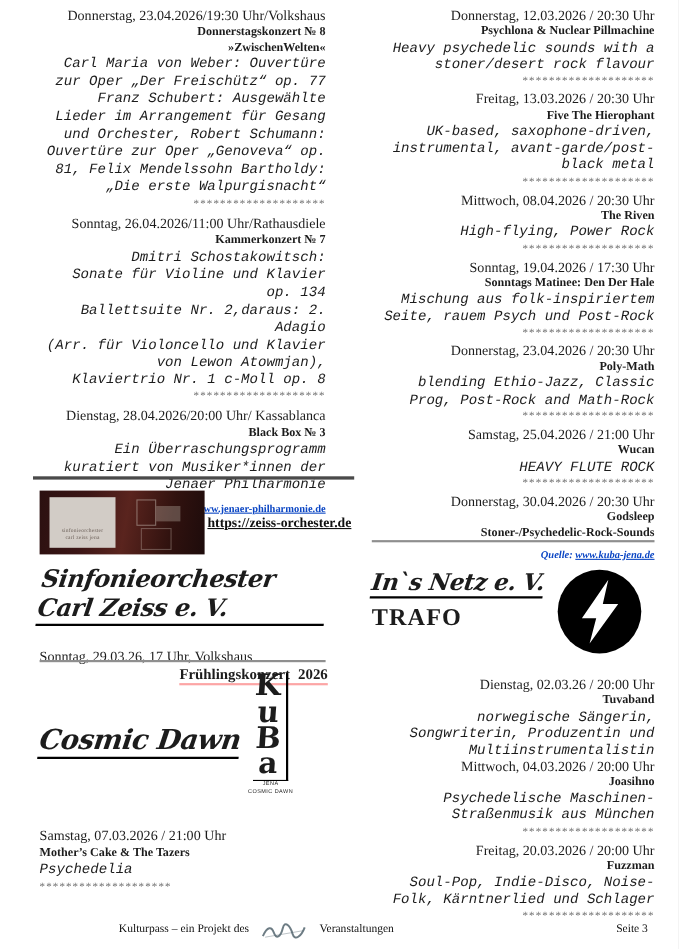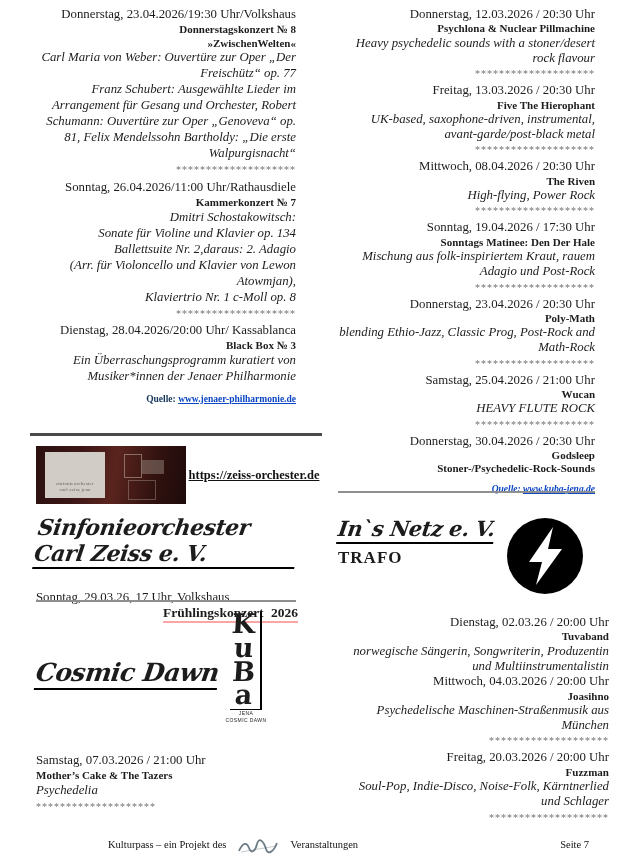--- a/index.html
+++ b/index.html
@@ -8,21 +8,21 @@
     background:#ffffff; overflow:hidden;
     font-family:"Liberation Serif","DejaVu Serif",serif;
     color:#1c1c1c;
   }
   .col { position:absolute; text-align:right; font-size:12.8px; line-height:1.25; }
   .col-left  { left:36px;  top:7px;  width:260px; }
   .col-right { left:338px; top:7px;  width:257px; line-height:1.2; }
   .evt { margin:0; }
   .evt-date  { font-weight:normal; }
   .evt-title { font-weight:bold; font-size:11px; }
-  .evt-desc  { font-style:italic; }
+  .evt-desc  { font-style:italic;font-family:Liberation Mono, monospace; }
   .sep { color:#6f6f6f; font-size:10px; letter-spacing:1px; margin:2px 0 3px 0; }
   .quelle { font-size:9.5px; margin-top:9px; }
   .quelle-label-dark { font-weight:bold; color:#17365d; }
   .link { color:#0b46c4; text-decoration:underline; cursor:pointer; }
   .quelle-blue { font-style:italic; color:#0b46c4; font-weight:bold; font-size:9.5px; margin-top:9px; }
   .rule { position:absolute; height:2px; background:#8f8f8f; }
   .thinline { position:absolute; height:3px; background:#4a4a4a; }
   
   .photo-row { position:absolute; left:36px; top:446px; width:286px; display:flex; align-items:center; }
   .banner {
@@ -57,23 +57,23 @@
     line-height:0.88; border-right:2px solid #000; border-bottom:1px solid #000;
     padding:0 5px 2px 2px;
   }
   .kuba-letters div { transform:skewX(-4deg); }
   .kuba-cap { font-size:5px; letter-spacing:.4px; line-height:1.3; font-family:"Liberation Sans",sans-serif; }
   
   .mothers { position:absolute; left:36px; top:753px; width:260px; text-align:left; font-size:12.8px; line-height:1.25; }
   
   .trafo-sec { position:absolute; left:338px; top:516px; width:257px; text-align:left; }
   .trafo-sec .script { font-size:21px; }
-  .trafo-name { font-weight:bold; font-size:17px; letter-spacing:1px; margin-top:4px; }
+  .trafo-name { font-weight:bold; font-size:22px; letter-spacing:1px; margin-top:4px; }
   .bolt { position:absolute; left:167px; top:0px; }
-  .trafo-events { position:absolute; left:338px; top:615px; width:257px; text-align:right; font-size:12.8px; line-height:1.2;margin-left:14px; }
+  .trafo-events { position:absolute; left:338px; top:615px; width:257px; text-align:right; font-size:12.8px; line-height:1.2; }
   
   .footer { position:absolute; left:0; top:839px; width:617px; font-size:10.5px; color:#111; }
   .footer-inner { display:flex; align-items:flex-start; padding-left:108px; }
   .footer-logo { margin:0 10px; }
   .page-num { position:absolute; right:28px; top:0; }
 </style>
 </head>
 <body>
 
 <div class="page">
@@ -167,21 +167,21 @@
     </div>
     <div class="evt">
       <div class="evt-date">Mittwoch, 08.04.2026 / 20:30 Uhr</div>
       <div class="evt-title">The Riven</div>
       <div class="evt-desc">High-flying, Power Rock</div>
       <div class="sep">********************</div>
     </div>
     <div class="evt">
       <div class="evt-date">Sonntag, 19.04.2026 / 17:30 Uhr</div>
       <div class="evt-title">Sonntags Matinee: Den Der Hale</div>
-      <div class="evt-desc">Mischung aus folk-inspiriertem Kraut, rauem Adagio und Post-Rock</div>
+      <div class="evt-desc">Mischung aus folk-inspiriertem Seite, rauem Psych und Post-Rock</div>
       <div class="sep">********************</div>
     </div>
     <div class="evt">
       <div class="evt-date">Donnerstag, 23.04.2026 / 20:30 Uhr</div>
       <div class="evt-title">Poly-Math</div>
       <div class="evt-desc">blending Ethio-Jazz, Classic Prog, Post-Rock and Math-Rock</div>
       <div class="sep">********************</div>
     </div>
     <div class="evt">
       <div class="evt-date">Samstag, 25.04.2026 / 21:00 Uhr</div>
@@ -237,16 +237,16 @@
     <div class="footer-inner">
       <span>Kulturpass – ein Projekt des</span>
       <span class="footer-logo">
         <svg width="44" height="16" viewBox="0 0 44 16">
           <path d="M3 12 C7 3,11 3,13 9 S19 13,21 5 S28 3,30 10 S38 12,41 4" stroke="#53656f" fill="none" stroke-width="1.8" opacity="0.85"></path>
           <path d="M5 13 L40 7" stroke="#53656f" fill="none" stroke-width="0.7" opacity="0.5"></path>
         </svg>
       </span>
       <span>Veranstaltungen</span>
     </div>
-    <span class="page-num">Seite 7</span>
+    <span class="page-num">Seite 3</span>
   </div>
 
 </div>
 
 </body></html>

